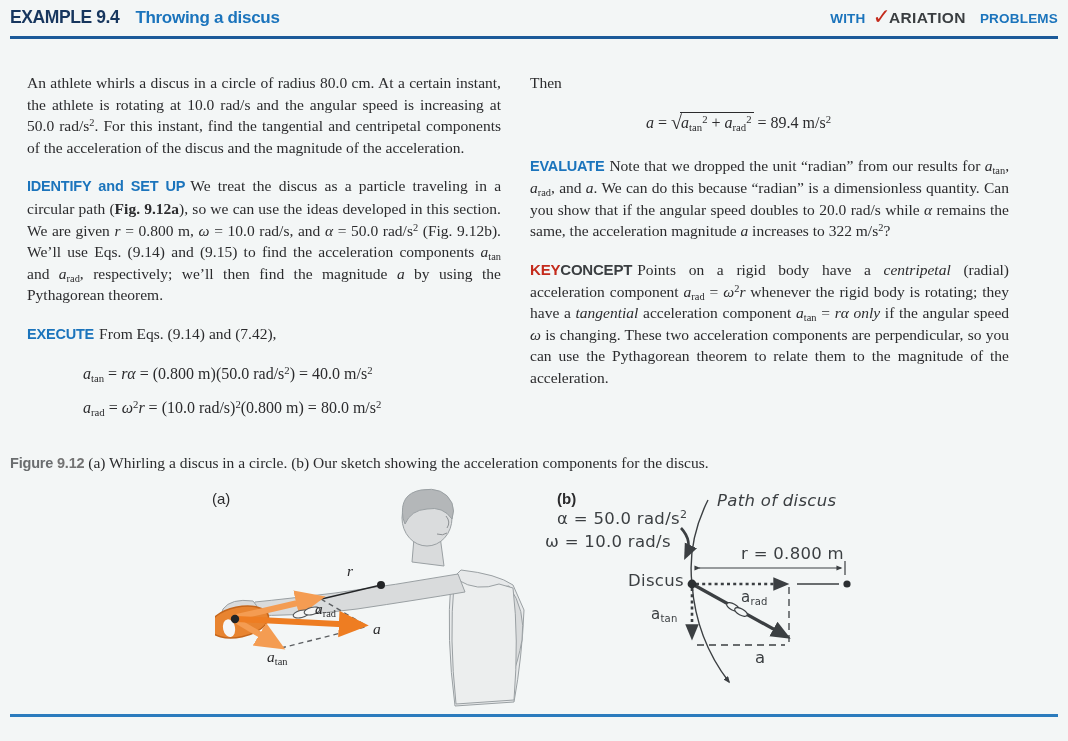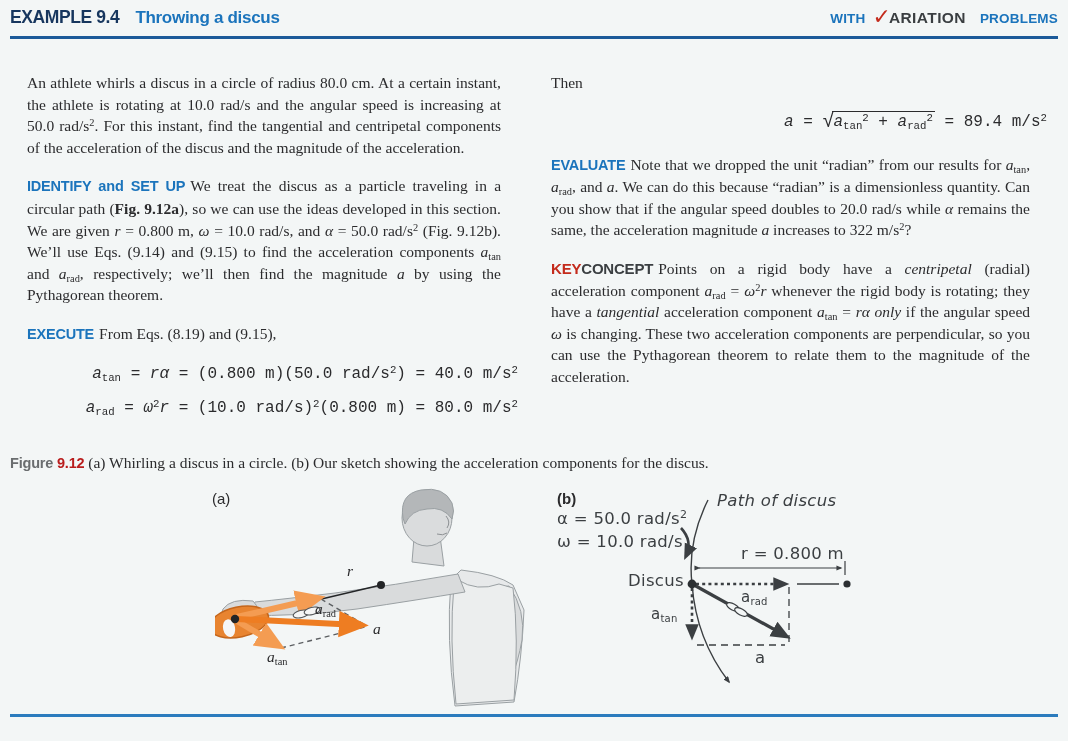--- a/index.html
+++ b/index.html
@@ -20,42 +20,42 @@
   .variation{display:flex;align-items:baseline;font-family:"Liberation Sans","DejaVu Sans",sans-serif;font-weight:bold;}
   .variation .with{color:#1b74bc;font-size:13.5px;letter-spacing:.2px;margin-right:7px;}
   .variation .check{color:#c42b1c;font-size:22px;line-height:0;position:relative;top:1px;margin-right:-2px;}
   .variation .varia{color:#3a3e41;font-size:15.5px;letter-spacing:.4px;}
   .variation .problems{color:#1b74bc;font-size:13.5px;letter-spacing:.2px;margin-left:14px;}
   .rule-top{position:absolute;left:10px;top:36px;width:1048px;height:3px;background:#1b5a99;}
   .rule-bottom{position:absolute;left:10px;top:714px;width:1048px;height:3px;background:#2b7bbd;}
   
   .col{position:absolute;top:55px;font-size:15.5px;line-height:21.6px;text-align:justify;}
   .col-left{left:10px;width:508px;}
-  .col-right{left:534px;width:513px;}
+  .col-right{left:513px;width:513px;}
   .para{margin:17px;}
   .mt1{margin-top:11px;}
   .mt2{margin-top:14px;}
   .lead{font-family:"Liberation Sans","DejaVu Sans",sans-serif;font-weight:bold;
     font-size:14.5px;letter-spacing:-0.2px;color:#1b74bc;padding-right:5px;}
   .lead-key{font-family:"Liberation Sans","DejaVu Sans",sans-serif;font-weight:bold;
     font-size:15px;letter-spacing:-0.2px;}
   .lead-key .k{color:#c42b1c;}
   .lead-key .c{color:#3a3e41;padding-right:5px;}
   sub{font-size:67%;vertical-align:-0.28em;line-height:0;font-style:normal;}
   sup{font-size:67%;vertical-align:0.5em;line-height:0;font-style:normal;}
-  .eq{display:block;font-size:16px;line-height:22px;text-align:right;font-family:Liberation Mono, monospace;}
+  .eq{display:block;font-size:16px;line-height:22px;text-align:left;}
   .eqblock{margin-top:4px;padding-left:73px;}
   .eqblock .eq{margin-bottom:12px;}
   .eq-a{margin-top:15px;padding-left:133px;}
   .eq u{text-decoration:none;border-top:1.3px solid #2b2b2d;padding:1px 2px 0 1px;}
   .eq big{font-size:20px;vertical-align:-1px;letter-spacing:-2px;}
   
   .caption{position:absolute;left:10px;top:454px;width:1048px;font-size:15.5px;}
   .caption .figw{font-family:"Liberation Sans","DejaVu Sans",sans-serif;color:#6a6d6f;font-weight:600;font-size:14.5px;letter-spacing:-0.2px;}
-  .caption .fign{font-family:"Liberation Sans","DejaVu Sans",sans-serif;color:#b91c1c;font-weight:bold;font-size:14.5px;letter-spacing:-0.2px;}
+  .caption .fign{font-family:"Liberation Sans","DejaVu Sans",sans-serif;color:#737373;font-weight:bold;font-size:14.5px;letter-spacing:-0.2px;}
   
   .fig{position:absolute;}
   .fig-a{left:215px;top:488px;width:330px;height:226px;}
   .fig-b{left:545px;top:488px;width:400px;height:226px;}
   .fig svg{position:absolute;left:0;top:0;}
   .flabel{position:absolute;white-space:nowrap;}
   .panel-label{font-family:"Liberation Sans","DejaVu Sans",sans-serif;font-size:15px;color:#2b2b2d;}
   .serif-it{font-style:italic;font-size:15.5px;color:#2b2b2d;}
   .hand{font-family:"DejaVu Sans",sans-serif;font-size:16.5px;color:#3b3f42;letter-spacing:.3px;}
   .hand-sm{font-family:"DejaVu Sans",sans-serif;font-size:15px;color:#3b3f42;letter-spacing:.2px;}
@@ -74,21 +74,21 @@
       <span class="check">✓</span>
       <span class="varia">ARIATION</span>
       <span class="problems">PROBLEMS</span>
     </span>
   </div>
   <div class="rule-top"></div>
 
   <div class="col col-left">
     <p class="para">An athlete whirls a discus in a circle of radius 80.0 cm. At a certain instant, the athlete is rotating at 10.0 rad/s and the angular speed is increasing at 50.0 rad/s<sup>2</sup>. For this instant, find the tangential and centripetal components of the acceleration of the discus and the magnitude of the acceleration.</p>
     <p class="para mt1"><span class="lead">IDENTIFY and SET UP</span><span>We treat the discus as a particle traveling in a circular path (<b>Fig.&nbsp;9.12a</b>), so we can use the ideas developed in this section. We are given <i>r</i> = 0.800 m, <i>ω</i> = 10.0 rad/s, and <i>α</i> = 50.0 rad/s<sup>2</sup> (Fig. 9.12b). We’ll use Eqs. (9.14) and (9.15) to find the acceleration components <i>a</i><sub>tan</sub> and <i>a</i><sub>rad</sub>, respectively; we’ll then find the magnitude <i>a</i> by using the Pythagorean theorem.</span></p>
-    <p class="para mt2"><span class="lead">EXECUTE</span><span>From Eqs. (8.19) and (9.15),</span></p>
+    <p class="para mt2"><span class="lead">EXECUTE</span><span>From Eqs. (9.14) and (7.42),</span></p>
     <div class="eqblock">
       <span class="eq"><i>a</i><sub>tan</sub> = <i>rα</i> = (0.800 m)(50.0 rad/s<sup>2</sup>) = 40.0 m/s<sup>2</sup></span>
       <span class="eq"><i>a</i><sub>rad</sub> = <i>ω</i><sup>2</sup><i>r</i> = (10.0 rad/s)<sup>2</sup>(0.800 m) = 80.0 m/s<sup>2</sup></span>
     </div>
   </div>
 
   <div class="col col-right">
     <p class="para">Then</p>
     <div class="eq eq-a"><i>a</i> = <big>√</big><u><i>a</i><sub>tan</sub><sup>2</sup> + <i>a</i><sub>rad</sub><sup>2</sup></u> = 89.4 m/s<sup>2</sup></div>
     <p class="para" style="margin-top:21px;"><span class="lead">EVALUATE</span><span>Note that we dropped the unit “radian” from our results for <i>a</i><sub>tan</sub>, <i>a</i><sub>rad</sub>, and <i>a</i>. We can do this because “radian” is a dimensionless quantity. Can you show that if the angular speed doubles to 20.0 rad/s while <i>α</i> remains the same, the acceleration magnitude <i>a</i> increases to 322 m/s<sup>2</sup>?</span></p>
@@ -187,21 +187,21 @@
 
       <g fill="#f3f6f6" stroke="#3b3f42" stroke-width="1.2">
         <ellipse cx="188" cy="119" rx="7" ry="3.2" transform="rotate(28 188 119)"></ellipse>
         <ellipse cx="196" cy="124" rx="7" ry="3.2" transform="rotate(28 196 124)"></ellipse>
       </g>
 
       <circle cx="147" cy="96" r="4.4" fill="#2b2f32"></circle>
     </svg>
     <span class="flabel panel-label" style="left:12px;top:2px;font-weight:bold;">(b)</span>
     <span class="flabel hand" style="left:12px;top:21px;">α = 50.0 rad/s<sup>2</sup></span>
-    <span class="flabel hand" style="left:12px;top:44px;">ω = 10.0 rad/s</span>
+    <span class="flabel hand" style="left:0;top:44px;">ω = 10.0 rad/s</span>
     <span class="flabel hand" style="left:172px;top:3px;font-style:italic;">Path of discus</span>
     <span class="flabel hand" style="left:196px;top:56px;">r = 0.800 m</span>
     <span class="flabel hand" style="left:83px;top:83px;">Discus</span>
     <span class="flabel hand-sm" style="left:196px;top:100px;">a<sub>rad</sub></span>
     <span class="flabel hand-sm" style="left:106px;top:117px;">a<sub>tan</sub></span>
     <span class="flabel hand" style="left:210px;top:160px;">a</span>
   </div>
 
   <div class="rule-bottom"></div>
 </div>

